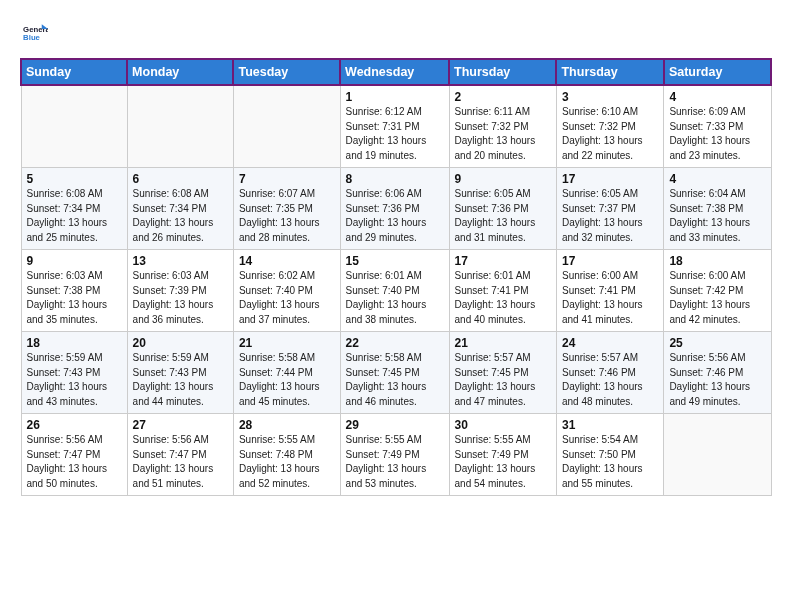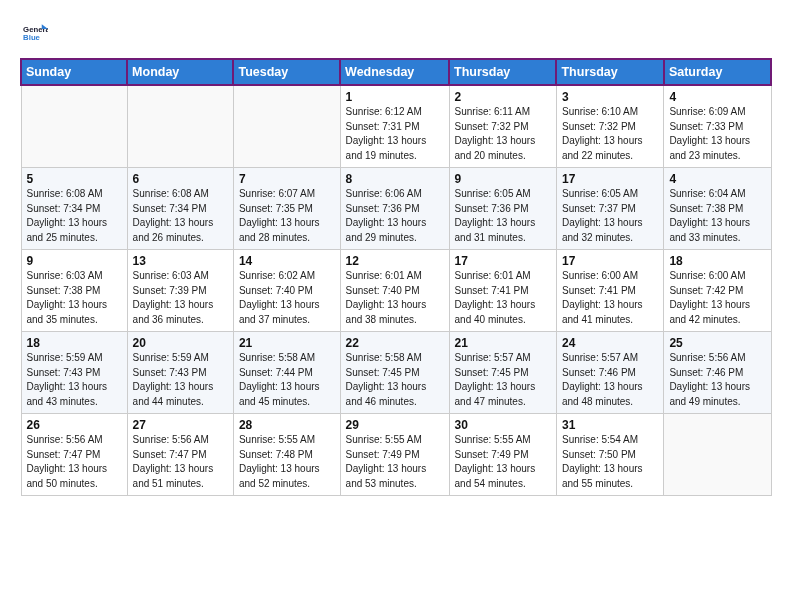--- a/index.html
+++ b/index.html
@@ -187,21 +187,21 @@
           </td>
           <td>
             <span class="day-num">13</span>
             <div class="day-info">Sunrise: 6:03 AM<br>Sunset: 7:39 PM<br>Daylight: 13 hours<br>and 36 minutes.</div>
           </td>
           <td>
             <span class="day-num">14</span>
             <div class="day-info">Sunrise: 6:02 AM<br>Sunset: 7:40 PM<br>Daylight: 13 hours<br>and 37 minutes.</div>
           </td>
           <td>
-            <span class="day-num">12</span>
+            <span class="day-num">15</span>
             <div class="day-info">Sunrise: 6:01 AM<br>Sunset: 7:40 PM<br>Daylight: 13 hours<br>and 38 minutes.</div>
           </td>
           <td>
             <span class="day-num">17</span>
             <div class="day-info">Sunrise: 6:01 AM<br>Sunset: 7:41 PM<br>Daylight: 13 hours<br>and 40 minutes.</div>
           </td>
           <td>
             <span class="day-num">17</span>
             <div class="day-info">Sunrise: 6:00 AM<br>Sunset: 7:41 PM<br>Daylight: 13 hours<br>and 41 minutes.</div>
           </td>

